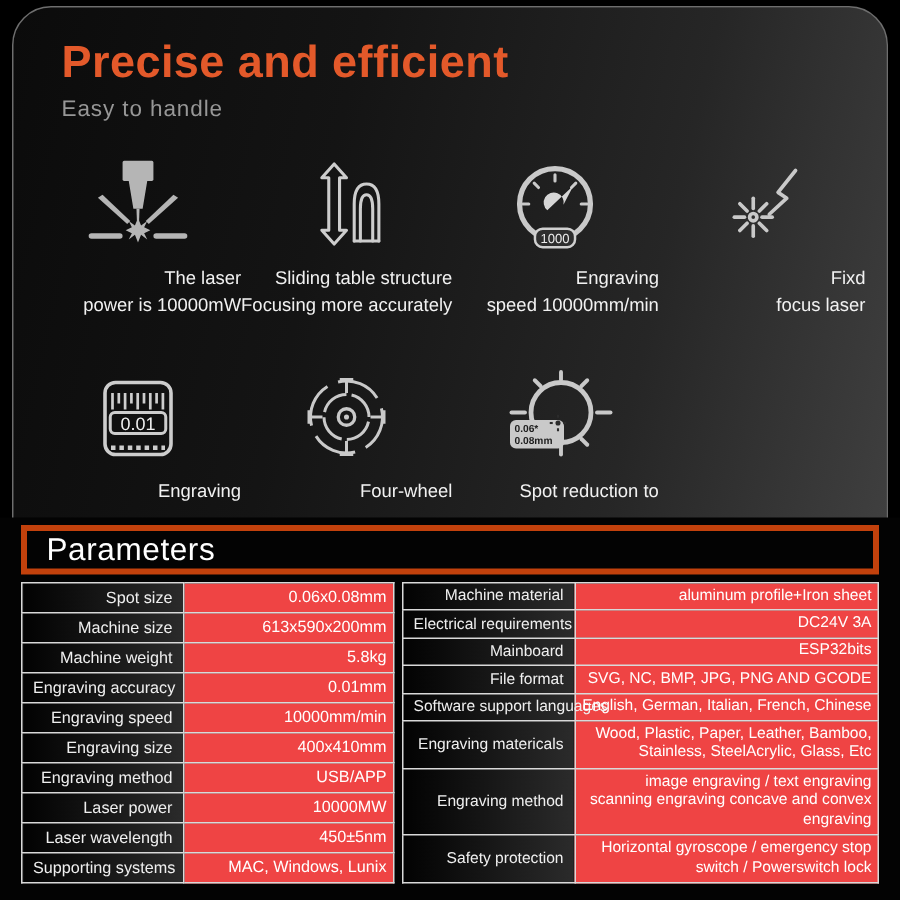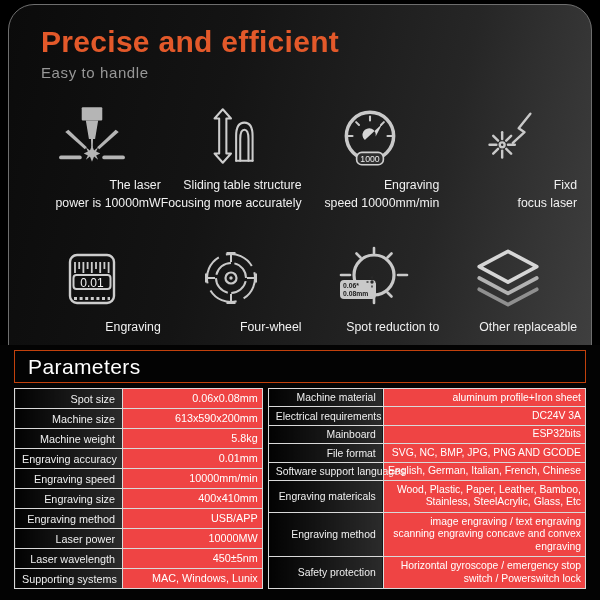--- a/index.html
+++ b/index.html
@@ -23,21 +23,21 @@
   .icon-box { height:72px; display:flex; align-items:flex-end; justify-content:center;
     margin-bottom:9px; }
   .caption { font-size:12.3px; color:#f1f1f1; line-height:1.5; }
   .caption div { white-space:nowrap; }
   svg { overflow:visible; }
   svg text { font-family:"Liberation Sans", sans-serif; }
 
   
   .params { position:absolute; left:0; top:345px; width:600px; height:255px;
     background:#030303; padding:5px 14px 0 14px; }
-  .p-header { border:1px solid #c2410c; height:33px; margin-bottom:5px;
+  .p-header { border:4px solid #c2410c; height:33px; margin-bottom:5px;
     display:flex; align-items:center; padding-left:13px; }
   .p-title { color:#ffffff; font-size:21px; letter-spacing:.4px; }
   .p-tables { display:flex; gap:5px; }
   .spec-table { display:table; border-collapse:collapse; height:201px; table-layout:fixed; }
   .spec-table.left  { width:268px; }
   .spec-table.right { width:343px; }
   .spec-row { display:table-row; }
   .cell { display:table-cell; border:1px solid #d9d9d9; vertical-align:middle;
     font-size:10.8px; }
   .label { text-align:right; padding:2px 7px; color:#efefef; white-space:nowrap;
@@ -215,33 +215,20 @@
             </g>
             <circle cx="42" cy="37" r="1.7" fill="#2b2b2b"></circle>
           </svg>
         </div>
         <div class="caption">
           <div>Spot reduction to</div>
 
         </div>
       </div>
 
-      <div class="feature">
-        <div class="icon-box">
-          <svg width="74" height="62" viewBox="0 0 72 60" fill="none" stroke-linejoin="round" stroke-linecap="round">
-            <path d="M36 4 L64 19 L36 34 L8 19 Z" stroke="#d6d6d6" stroke-width="3.6"></path>
-            <path d="M8 30 L36 45 L64 30" stroke="#b2b2b2" stroke-width="3.6"></path>
-            <path d="M8 41 L36 56 L64 41" stroke="#8f8f8f" stroke-width="3.6"></path>
-          </svg>
-        </div>
-        <div class="caption">
-          <div>Other replaceable</div>
-
-        </div>
-      </div>
 
     </div>
   </div>
 
   <div class="params">
     <div class="p-header">
       <div class="p-title">Parameters</div>
     </div>
 
     <div class="p-tables">

